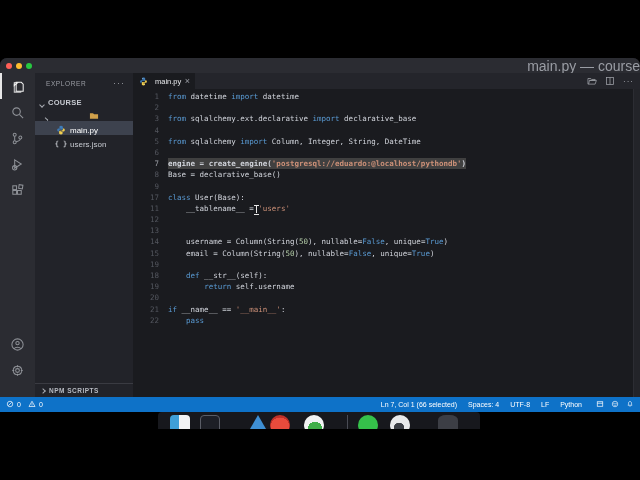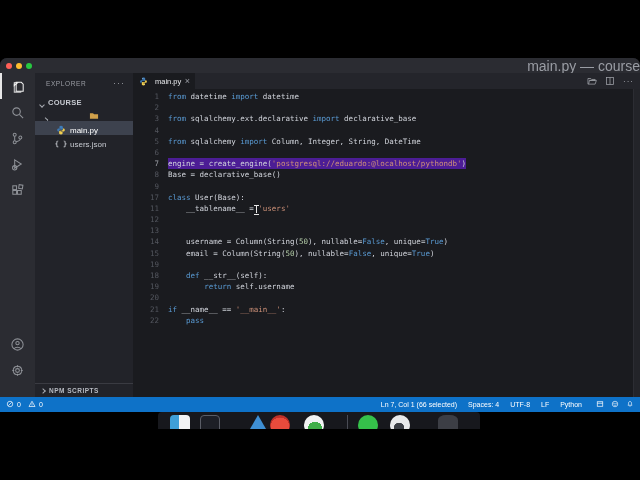--- a/index.html
+++ b/index.html
@@ -65,21 +65,21 @@
 
   .editor { flex:1 1 auto; position:relative; background:#1a1b1f; overflow:hidden; }
   .scroll-strip { position:absolute; right:0; top:0; width:7px; height:100%;
                   background:#232429; border-left:1px solid #2c2d33; }
   .code-wrap { position:absolute; left:0; top:2px; right:8px;
                font-family:"DejaVu Sans Mono", monospace; font-size:7.5px; }
   .code-line { height:11.2px; line-height:11.2px; display:flex; white-space:pre; }
   .ln { width:26px; text-align:right; color:#53565e; flex:0 0 auto; }
   .ln.active { color:#9ea1a8; }
   .code { margin-left:9px; white-space:pre; color:#d2d5dc; }
-  .code.selected { background:#4c1d95; }
+  .code.selected { background:#404040;font-weight:bold; }
   .tok-kw { color:#5a9bd4; }
   .tok-str { color:#ce9178; }
   .tok-num { color:#b5cea8; }
   .tok-op { color:#c6c9d0; }
   .tok-const { color:#5a9bd4; }
   .ibeam { display:inline-block; width:5px; height:8px; position:relative;
            vertical-align:middle; margin:0 -1px 0 -4px; }
   .ibeam::before { content:""; position:absolute; left:2px; top:0; width:1px; height:8px;
                    background:#e8e8e8; }
   .ibeam::after { content:""; position:absolute; left:0; top:0; width:5px; height:8px;

